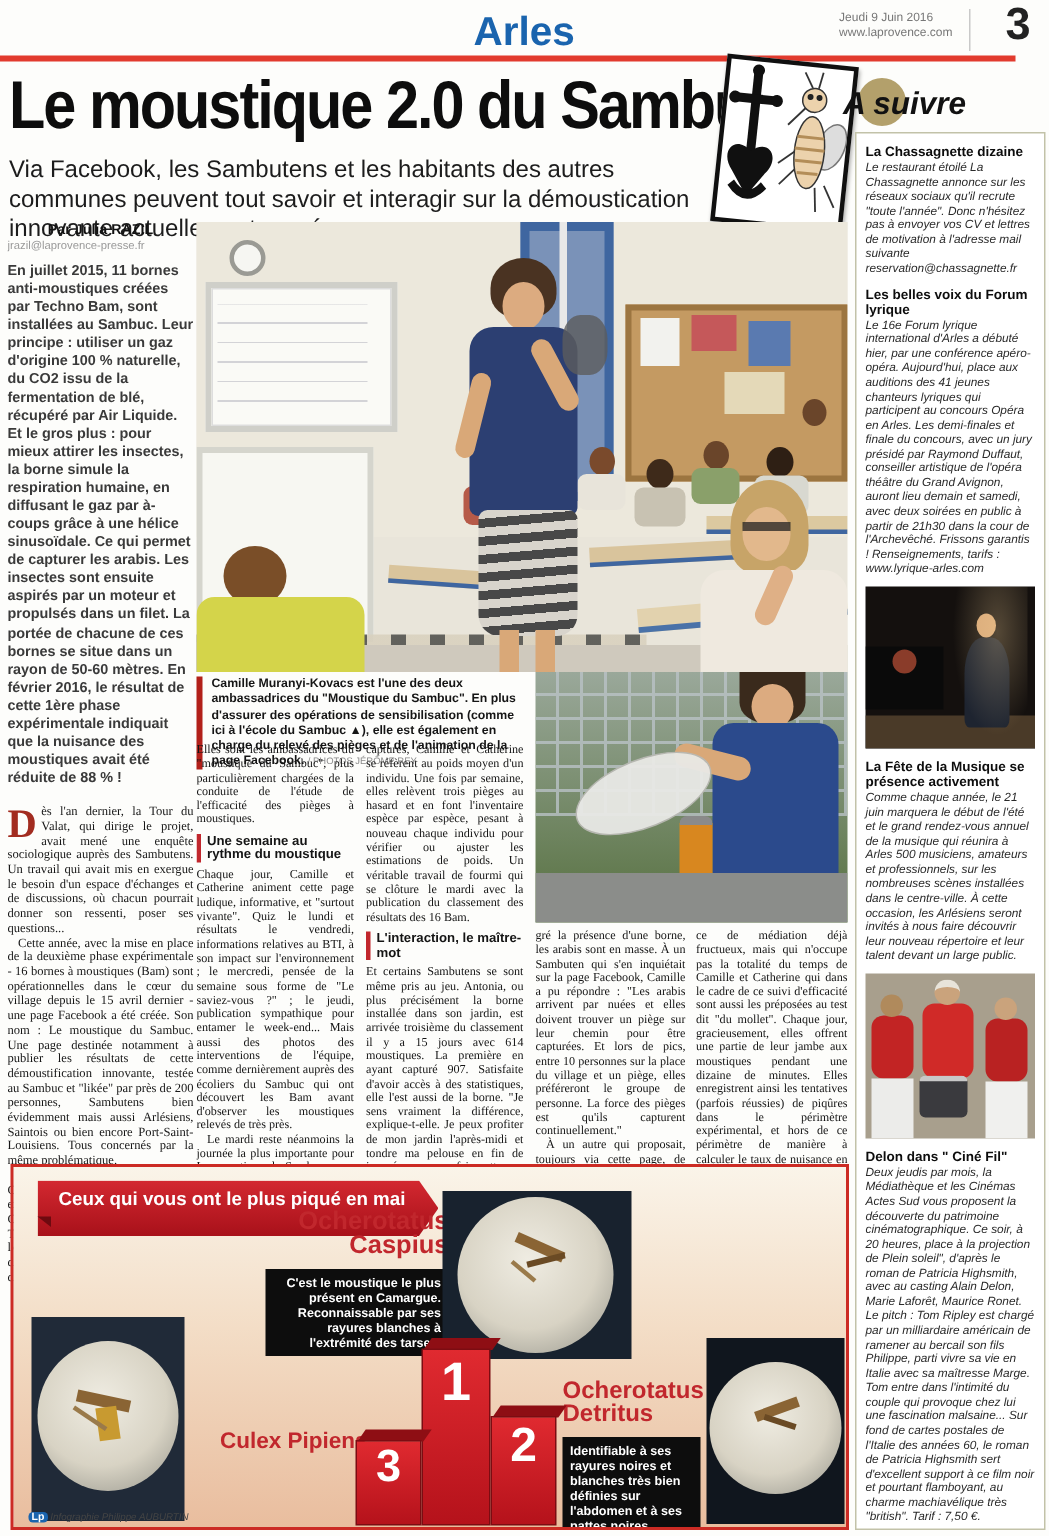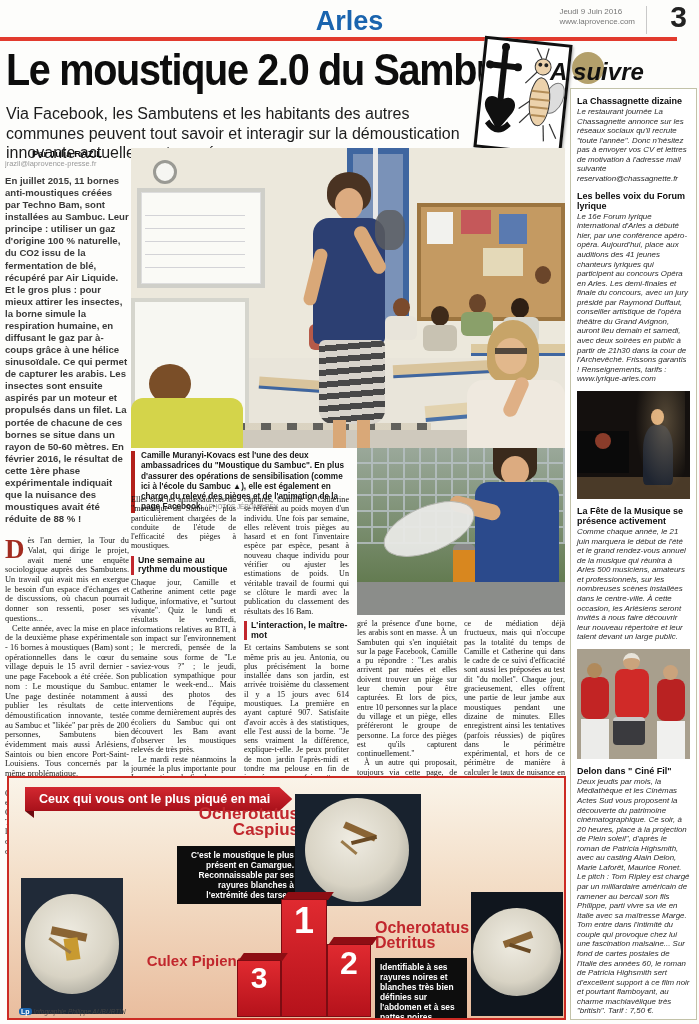--- a/index.html
+++ b/index.html
@@ -44,31 +44,31 @@
   .col p + p { text-indent:7px; }
   .colA { top:495px; left:131px; width:105px; height:360px; }
   .colB { top:495px; left:244px; width:105px; height:360px; }
   .colC { top:619px; left:357px; width:100px; height:236px; }
   .colD { top:619px; left:464px; width:101px; height:236px; }
   .col-sub { font-family:"Liberation Sans", sans-serif; font-size:8.8px; font-weight:bold; line-height:1.1; border-left:3px solid #c1272d; padding-left:4px; margin:5px 0 3px; text-align:left; }
   .sig { display:block; text-align:right; font-family:"Liberation Sans", sans-serif; font-weight:bold; font-size:7.8px; margin-top:1px; }
   .fb-box { display:block; margin-top:4px; background:linear-gradient(#fdf6e6,#f2b65b); border:1px solid #c8962d; color:#8b1a10; font-family:"Liberation Sans", sans-serif; font-size:7px; font-weight:bold; text-decoration:underline; padding:2px 3px; text-align:center; }
 
   
-  .sb-title { top:58px; left:550px; font-size:24px; font-weight:bold; font-style:italic; color:#111; z-index:3; }
+  .sb-title { top:58px; left:562px; font-size:21px; font-weight:bold; font-style:italic; color:#111; z-index:3; }
   .sb-circle { top:52px; left:572px; width:32px; height:32px; border-radius:50%; background:#b3a06b; z-index:2; }
   .sb-box { top:88px; left:570px; width:127px; height:932px; border:1px solid #c2c2a8; background:#fff; padding:7px 6px; overflow:hidden; z-index:1; }
   .sb-item { margin-bottom:7px; }
   .sb-item h3 { font-size:9px; line-height:1.12; margin-bottom:1px; color:#0d0d0d; }
   .sb-item p { font-size:7.9px; font-style:italic; line-height:1.21; color:#2a2a2a; }
   .sb-photo { width:113px; margin:1px 0 7px; overflow:hidden; position:relative; }
 
   
   .info { top:776px; left:7px; width:559px; height:244px; border:2px solid #cc2b24; background:linear-gradient(#faf4e9 0%, #f3ddc6 45%, #e9bd9e 100%); overflow:hidden; }
-  .ribbon { position:absolute; top:9px; left:16px; height:24px; line-height:24px; padding:0 22px 0 14px; background:linear-gradient(#d32830,#a8111a); color:#fff; font-size:12.5px; font-weight:bold; clip-path:polygon(0 0, calc(100% - 13px) 0, 100% 50%, calc(100% - 13px) 100%, 0 100%); }
+  .ribbon { position:absolute; top:9px; left:16px; height:37px; line-height:24px; padding:0 22px 0 14px; background:linear-gradient(#d32830,#a8111a); color:#fff; font-size:12.5px; font-weight:bold; clip-path:polygon(0 0, calc(100% - 13px) 0, 100% 50%, calc(100% - 13px) 100%, 0 100%); }
   .ribbon-fold { position:absolute; top:33px; left:16px; width:0; height:0; border-top:7px solid #6e0a10; border-left:9px solid transparent; }
   .species-title { position:absolute; color:#c1272d; font-weight:bold; line-height:.95; }
   .blackbox { position:absolute; background:#0d0d0d; color:#fff; font-weight:bold; font-size:8.4px; line-height:1.2; padding:4px 5px; }
   .scope { position:absolute; background:#18222e; }
   .scope .lens { position:absolute; border-radius:50%; background:radial-gradient(circle at 45% 40%, #efece2 0%, #d8d3c4 55%, #a9a79c 85%, #6a695f 100%); }
   .mosq-bit { position:absolute; background:#8a6434; }
   .podium-block { position:absolute; background:linear-gradient(#e02a30,#b5121b); border:1px solid #7c0c12; color:#fff; font-weight:bold; text-align:center; }
   .podium-top { position:absolute; height:8px; background:#8e0e14; transform:skewX(-35deg); }
   .info-credit { position:absolute; left:10px; bottom:3px; font-size:6.5px; font-style:italic; color:#444; }
   .lp-mark { display:inline-block; background:#1a64ae; color:#fff; font-style:normal; font-weight:bold; font-size:7px; border-radius:3px; padding:0 2px; margin-right:2px; }
@@ -211,21 +211,21 @@
   <p>ce de médiation déjà fructueux, mais qui n'occupe pas la totalité du temps de Camille et Catherine qui dans le cadre de ce suivi d'efficacité sont aussi les préposées au test dit "du mollet". Chaque jour, gracieusement, elles offrent une partie de leur jambe aux moustiques pendant une dizaine de minutes. Elles enregistrent ainsi les tentatives (parfois réussies) de piqûres dans le périmètre expérimental, et hors de ce périmètre de manière à calculer le taux de nuisance en moins. Un véritable don de soi au service de la science.</p>
   <span class="sig">Julia RAZIL</span>
   <a class="fb-box">facebook.com/le.moustique.du.sambuc</a>
 </div>
 
 <div class="abs sb-circle"></div>
 <div class="abs sb-title">A suivre</div>
 <div class="abs sb-box">
   <div class="sb-item">
     <h3>La Chassagnette dizaine</h3>
-    <p>Le restaurant journée La Chassagnette annonce sur les réseaux sociaux qu'il recrute "toute l'année". Donc n'hésitez pas à envoyer vos CV et lettres de motivation à l'adresse mail suivante reservation@chassagnette.fr</p>
+    <p>Le restaurant étoilé La Chassagnette annonce sur les réseaux sociaux qu'il recrute "toute l'année". Donc n'hésitez pas à envoyer vos CV et lettres de motivation à l'adresse mail suivante reservation@chassagnette.fr</p>
   </div>
   <div class="sb-item">
     <h3>Les belles voix du Forum lyrique</h3>
     <p>Le 16e Forum lyrique international d'Arles a débuté hier, par une conférence apéro-opéra. Aujourd'hui, place aux auditions des 41 jeunes chanteurs lyriques qui participent au concours Opéra en Arles. Les demi-finales et finale du concours, avec un jury présidé par Raymond Duffaut, conseiller artistique de l'opéra théâtre du Grand Avignon, auront lieu demain et samedi, avec deux soirées en public à partir de 21h30 dans la cour de l'Archevêché. Frissons garantis ! Renseignements, tarifs : www.lyrique-arles.com</p>
   </div>
   <div class="sb-photo" style="height:108px;background:#14100e;">
     <div class="shape" style="left:0;top:86px;width:113px;height:22px;background:#4a3a28;"></div>
     <div class="shape" style="left:0;top:40px;width:52px;height:42px;background:#0a0a0a;"></div>
     <div class="shape" style="left:18px;top:42px;width:16px;height:16px;border-radius:50%;background:#8a3c2a;"></div>
     <div class="shape" style="left:66px;top:34px;width:30px;height:60px;border-radius:40% 40% 10% 10%;background:#1e2430;"></div>

